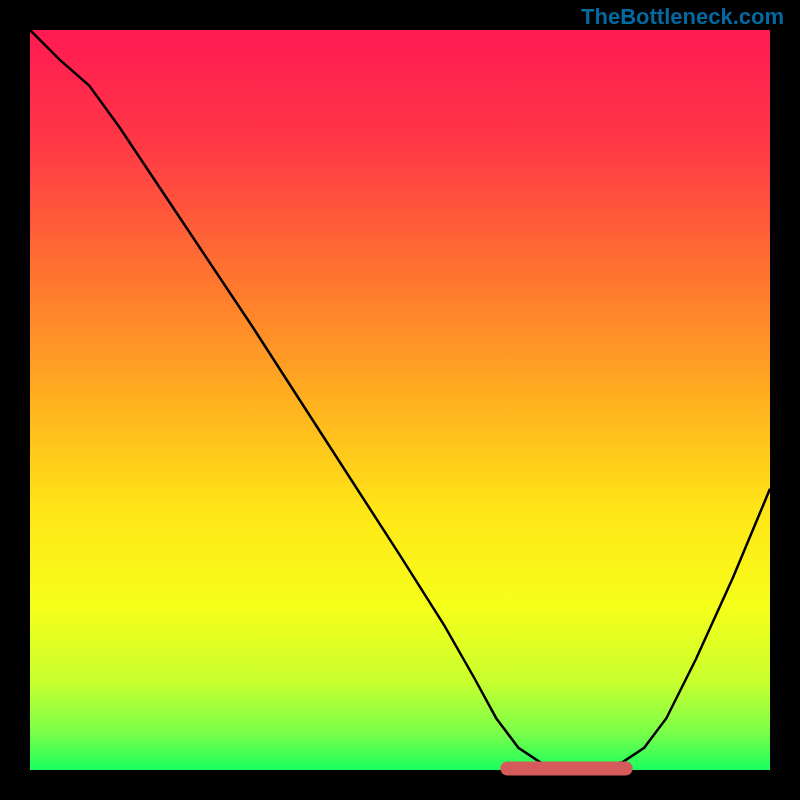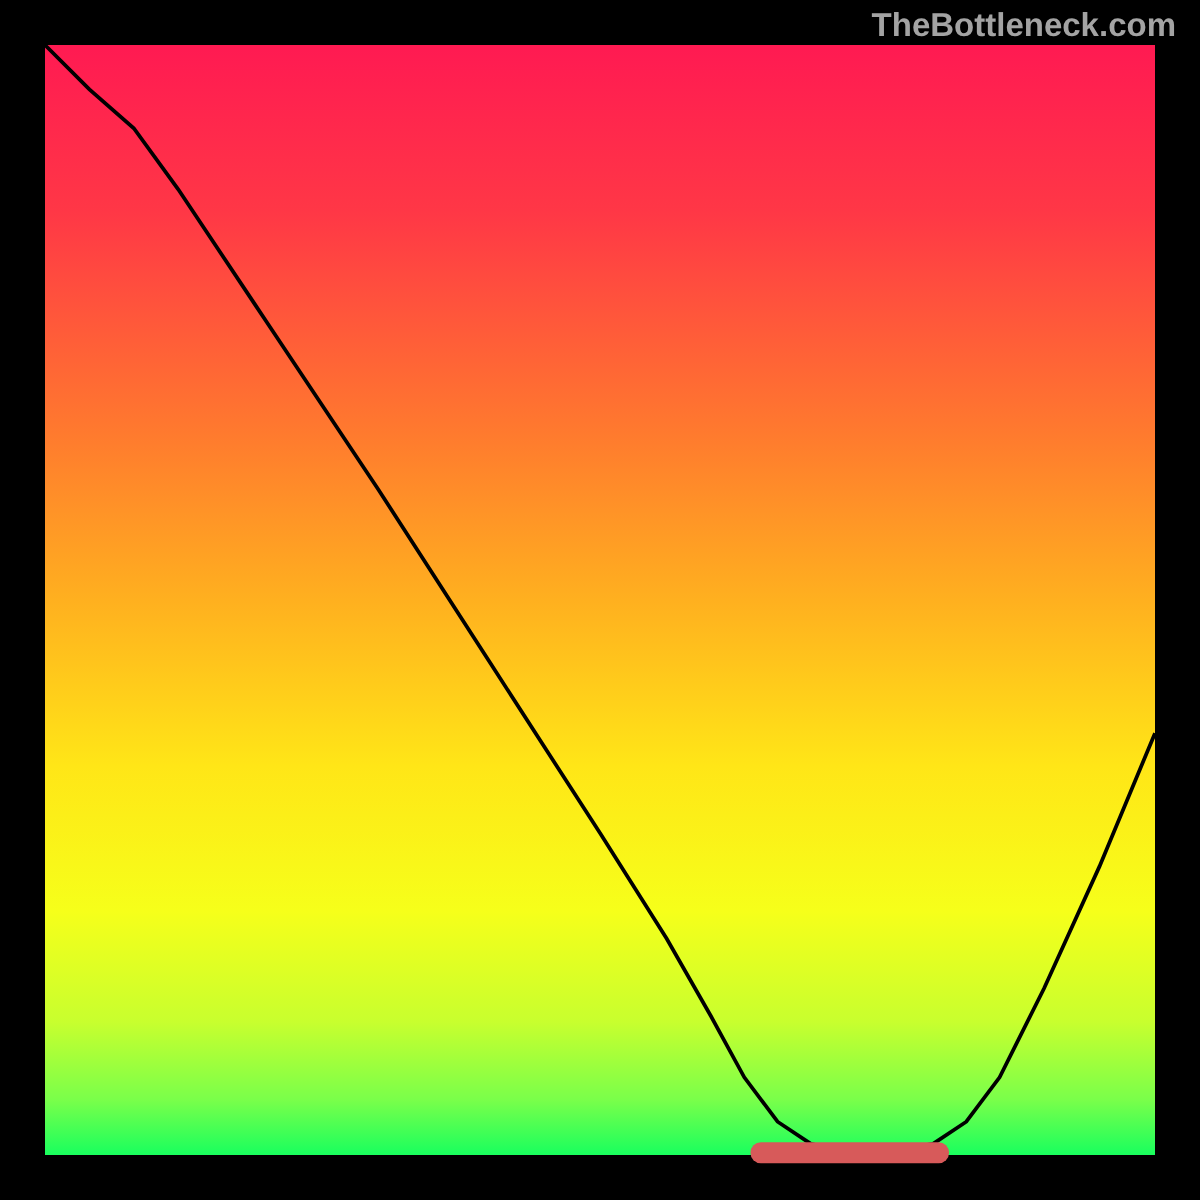--- a/index.html
+++ b/index.html
@@ -16,21 +16,21 @@
     height: 800px;
     background: #000000;
   }
   .watermark {
     position: absolute;
     top: 4px;
     right: 16px;
     font-family: Arial, Helvetica, sans-serif;
     font-size: 22px;
     font-weight: bold;
-    color: #a3a3a3;
+    color: #0369a1;
     z-index: 3;
   }
   svg {
     position: absolute;
     top: 0;
     left: 0;
     z-index: 1;
   }
 </style>
 </head>

